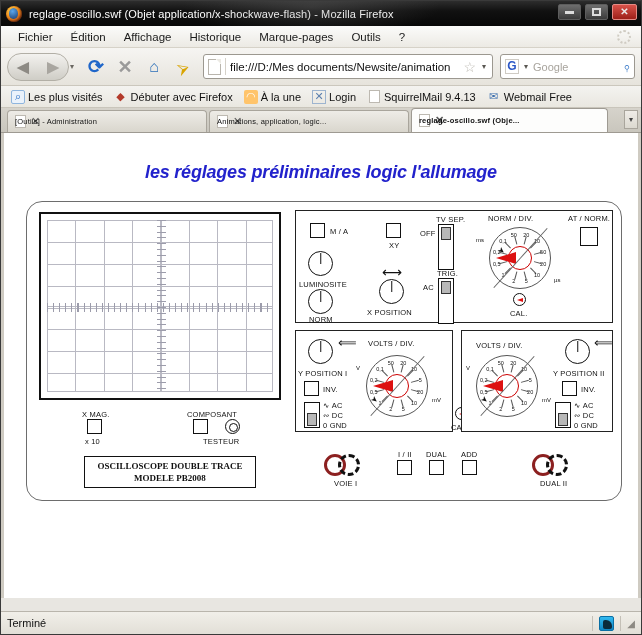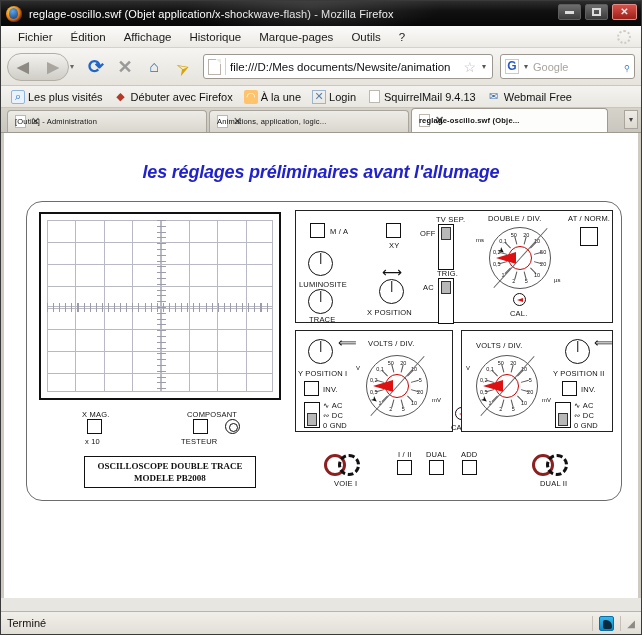--- a/index.html
+++ b/index.html
@@ -474,73 +474,73 @@
     </div>
     <div class="tab active" style="width:197px">
       <span class="tab-ic"></span>
       <span class="lbl">reglage-oscillo.swf (Obje...</span>
       <span class="cls">✕</span>
     </div>
     <div class="tablist-btn">▾</div>
   </div>
 
   <div class="content">
-    <div class="page-title">les réglages préliminaires avant l'allumage</div>
+    <div class="page-title">les réglages préliminaires logic l'allumage</div>
 
     <div class="scope">
 
       <div class="crt">
         <div class="grid"></div>
         <div class="axis-v"></div>
         <div class="axis-h"></div>
       </div>
 
       <div class="lbl" style="left:55px; top:208px;">X MAG.</div>
       <div class="sqbtn" style="left:60px; top:217px;"></div>
       <div class="lbl" style="left:58px; top:235px;">x 10</div>
 
       <div class="lbl" style="left:160px; top:208px;">COMPOSANT</div>
       <div class="sqbtn" style="left:166px; top:217px;"></div>
       <div class="ringsmall" style="left:198px; top:217px;"></div>
-      <div class="lbl" style="left:154px; top:235px;">TESTEUR</div>
+      <div class="lbl" style="left:176px; top:235px;">TESTEUR</div>
 
       <div class="modelplate">
         <span>OSCILLOSCOPE DOUBLE TRACE</span>
         <span>MODELE PB2008</span>
       </div>
 
       <div class="pbox" id="panel-top">
         <div class="sqbtn" style="left:14px; top:12px;"></div>
         <div class="lbl" style="left:34px; top:16px;">M / A</div>
 
         <div class="knob" style="left:12px; top:40px;"></div>
         <div class="lbl" style="left:3px; top:69px;">LUMINOSITE</div>
         <div class="knob" style="left:12px; top:78px;"></div>
-        <div class="lbl" style="left:13px; top:104px;">TRACE</div>
+        <div class="lbl" style="left:13px; top:104px;">NORM</div>
 
         <div class="sqbtn" style="left:90px; top:12px;"></div>
         <div class="lbl" style="left:93px; top:30px;">XY</div>
 
         <div class="arrow-h" style="left:80px; top:56px;">⟷</div>
         <div class="knob" style="left:83px; top:68px;"></div>
         <div class="lbl" style="left:71px; top:97px;">X POSITION</div>
 
         <div class="lbl" style="left:140px; top:4px;">TV SEP.</div>
         <div class="lbl" style="left:124px; top:18px;">OFF</div>
         <div class="slider" style="left:142px; top:13px;">
             <div class="thumb"></div>
           </div>
 
         <div class="lbl" style="left:141px; top:58px;">TRIG.</div>
         <div class="lbl" style="left:127px; top:72px;">AC</div>
         <div class="slider" style="left:142px; top:67px;">
             <div class="thumb"></div>
           </div>
 
-        <div class="lbl" style="left:192px; top:3px;">DOUBLE / DIV.</div>
+        <div class="lbl" style="left:192px; top:3px;">NORM / DIV.</div>
         <div class="dial" id="dial-time" style="left:193px; top:16px;">
           <div class="ring"></div>
             <div class="hub"></div>
             <div class="pointer"></div>
         <div class="tick" style="transform: rotate(105deg) translateY(-22px);"></div>
             <div class="dnum" style="left: 7.81778px; top: 24.7883px;">0,2</div>
             <div class="tick" style="transform: rotate(135deg) translateY(-22px);"></div>
             <div class="dnum" style="left: 14.0294px; top: 14.0294px;">0,1</div>
             <div class="tick" style="transform: rotate(165deg) translateY(-22px);"></div>
             <div class="dnum" style="left: 24.7883px; top: 7.81778px;">50</div>

